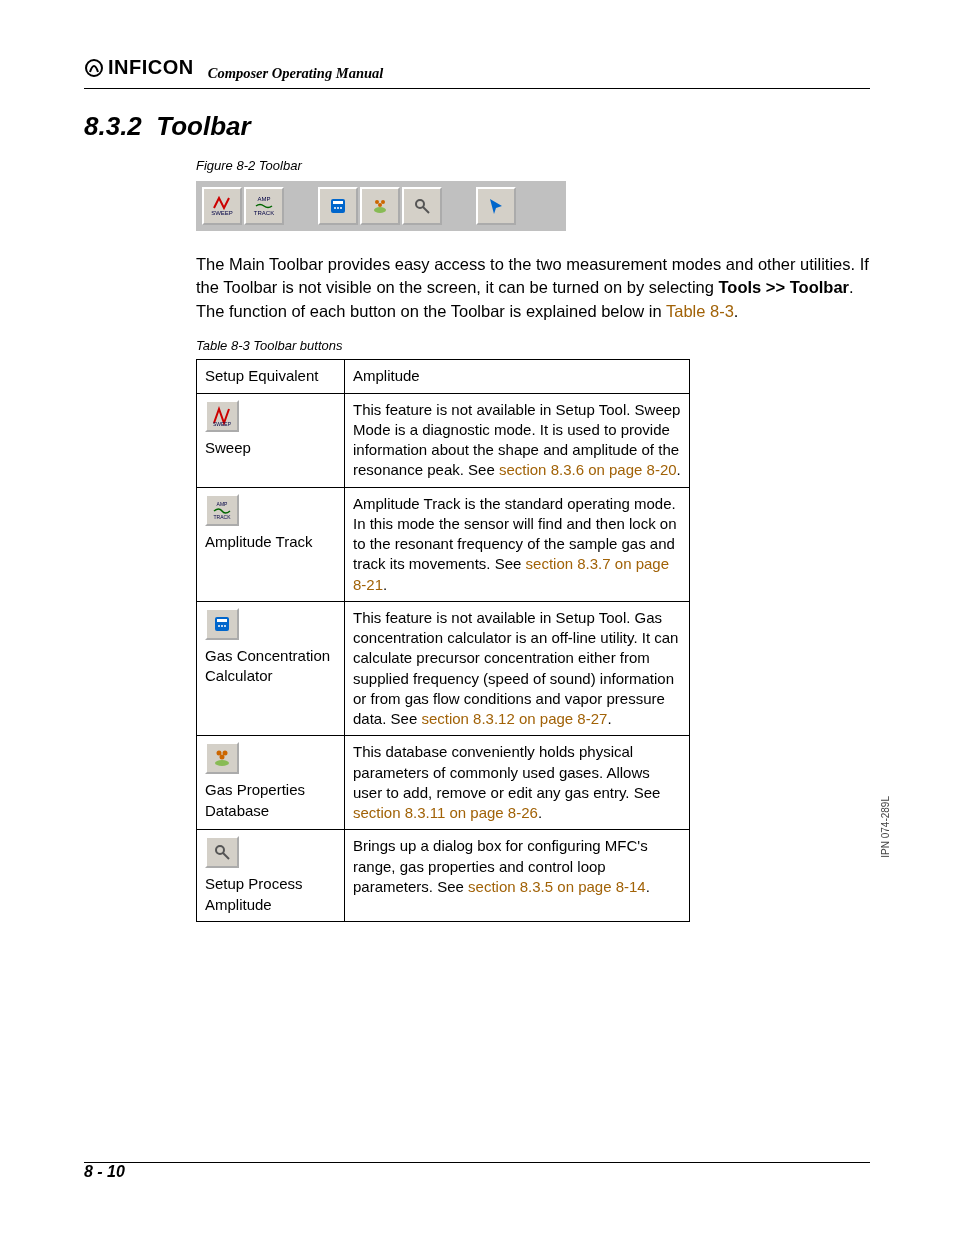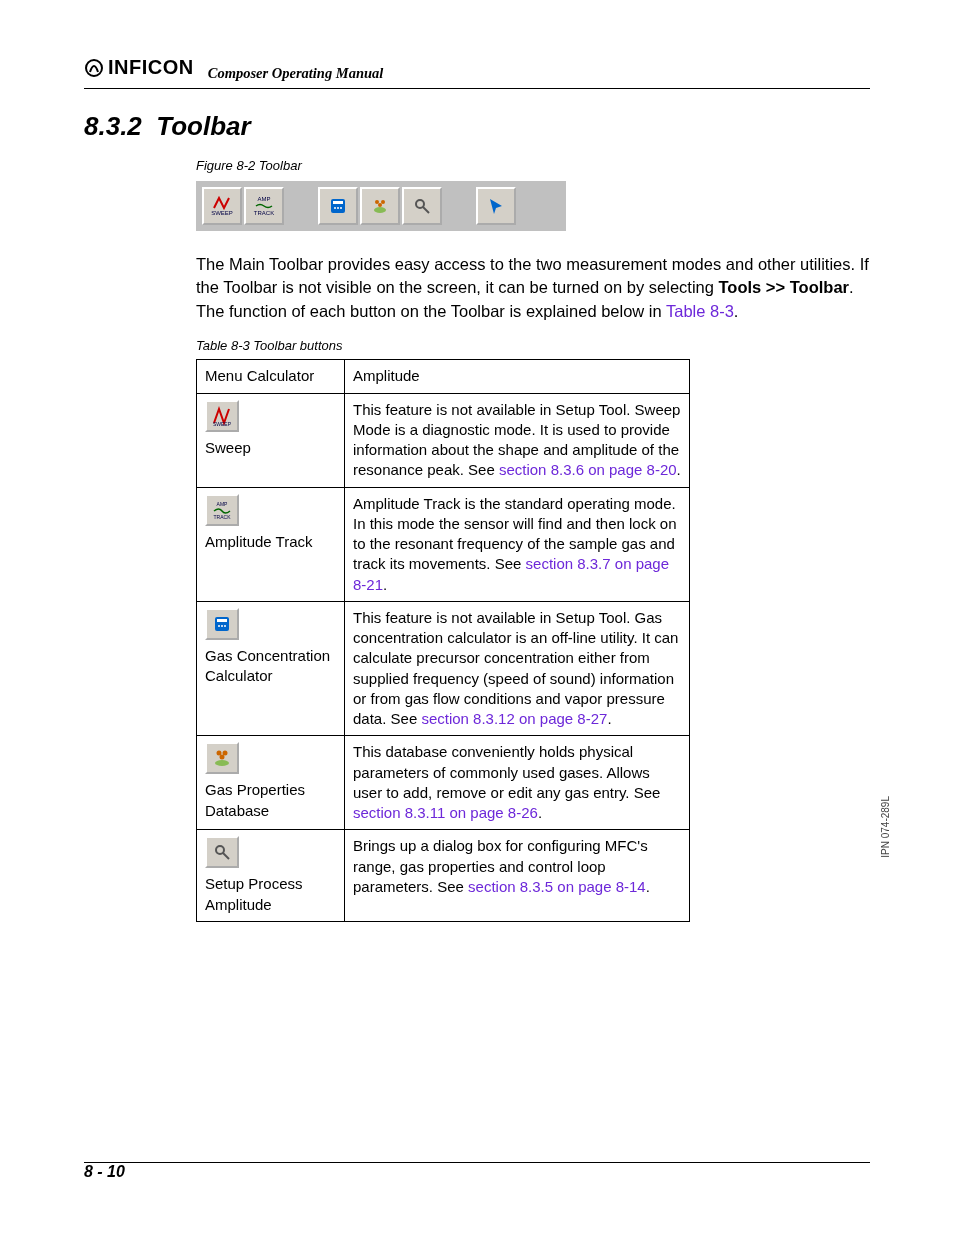--- a/index.html
+++ b/index.html
@@ -75,21 +75,21 @@
     color: #333;
   }
   .tb-gap { width: 30px; }
   .body-text {
     margin-top: 22px;
     margin-left: 112px;
     font-size: 16.5px;
     line-height: 1.45;
   }
   .body-text b { font-weight: bold; }
-  .link { color: #6d28d9; }
+  .link { color: #a16207; }
   .table-caption {
     font-style: italic;
     font-size: 13px;
     margin-top: 14px;
     margin-left: 112px;
   }
   table.toolbar-table {
     margin-top: 6px;
     margin-left: 112px;
     border-collapse: collapse;
@@ -207,21 +207,21 @@
 
   <div class="body-text">
     <span>The Main Toolbar provides easy access to the two measurement modes and other utilities. If the Toolbar is not visible on the screen, it can be turned on by selecting </span><b>Tools &gt;&gt; Toolbar</b><span>. The function of each button on the Toolbar is explained below in </span><span class="link">Table 8-3</span><span>.</span>
   </div>
 
   <div class="table-caption">Table 8-3  Toolbar buttons</div>
 
   <table class="toolbar-table">
     <tbody>
         <tr>
-      <th class="col-menu">Menu Calculator</th>
+      <th class="col-menu">Setup Equivalent</th>
       <th>Amplitude</th>
     </tr>
 
     <tr>
       <td>
         <span class="row-icon">
           <svg width="22" height="22">
                 <path d="M3 18 L8 4 L13 18 L18 4" stroke="#c00" stroke-width="2" fill="none"></path>
                 <text x="11" y="21" font-size="5" text-anchor="middle" fill="#004">SWEEP</text>
               </svg>

